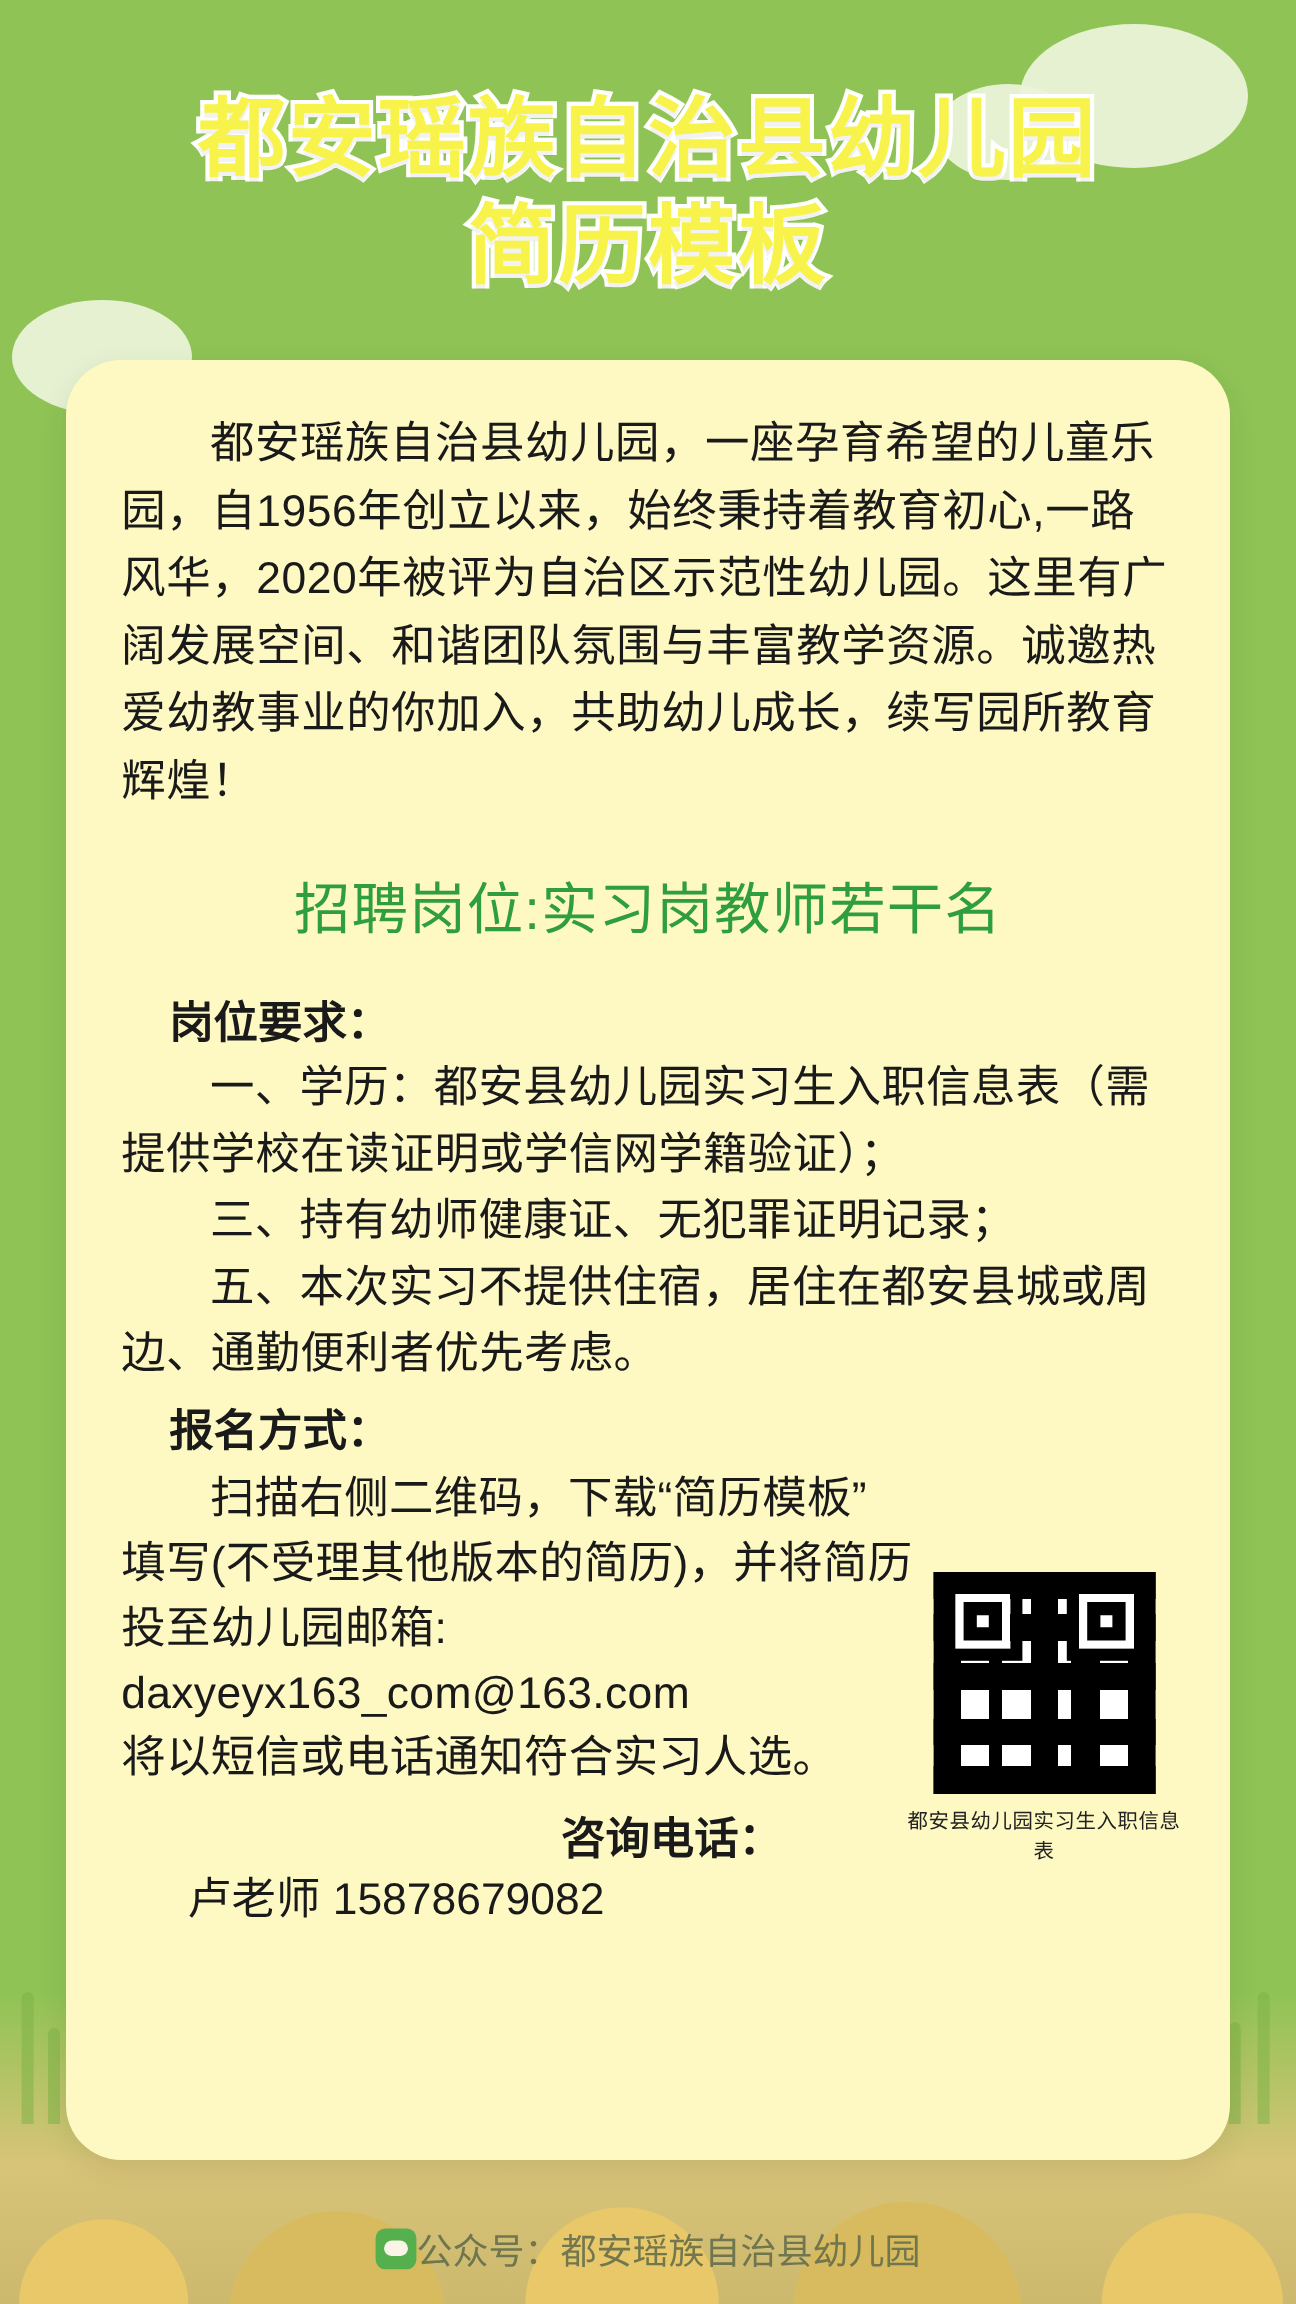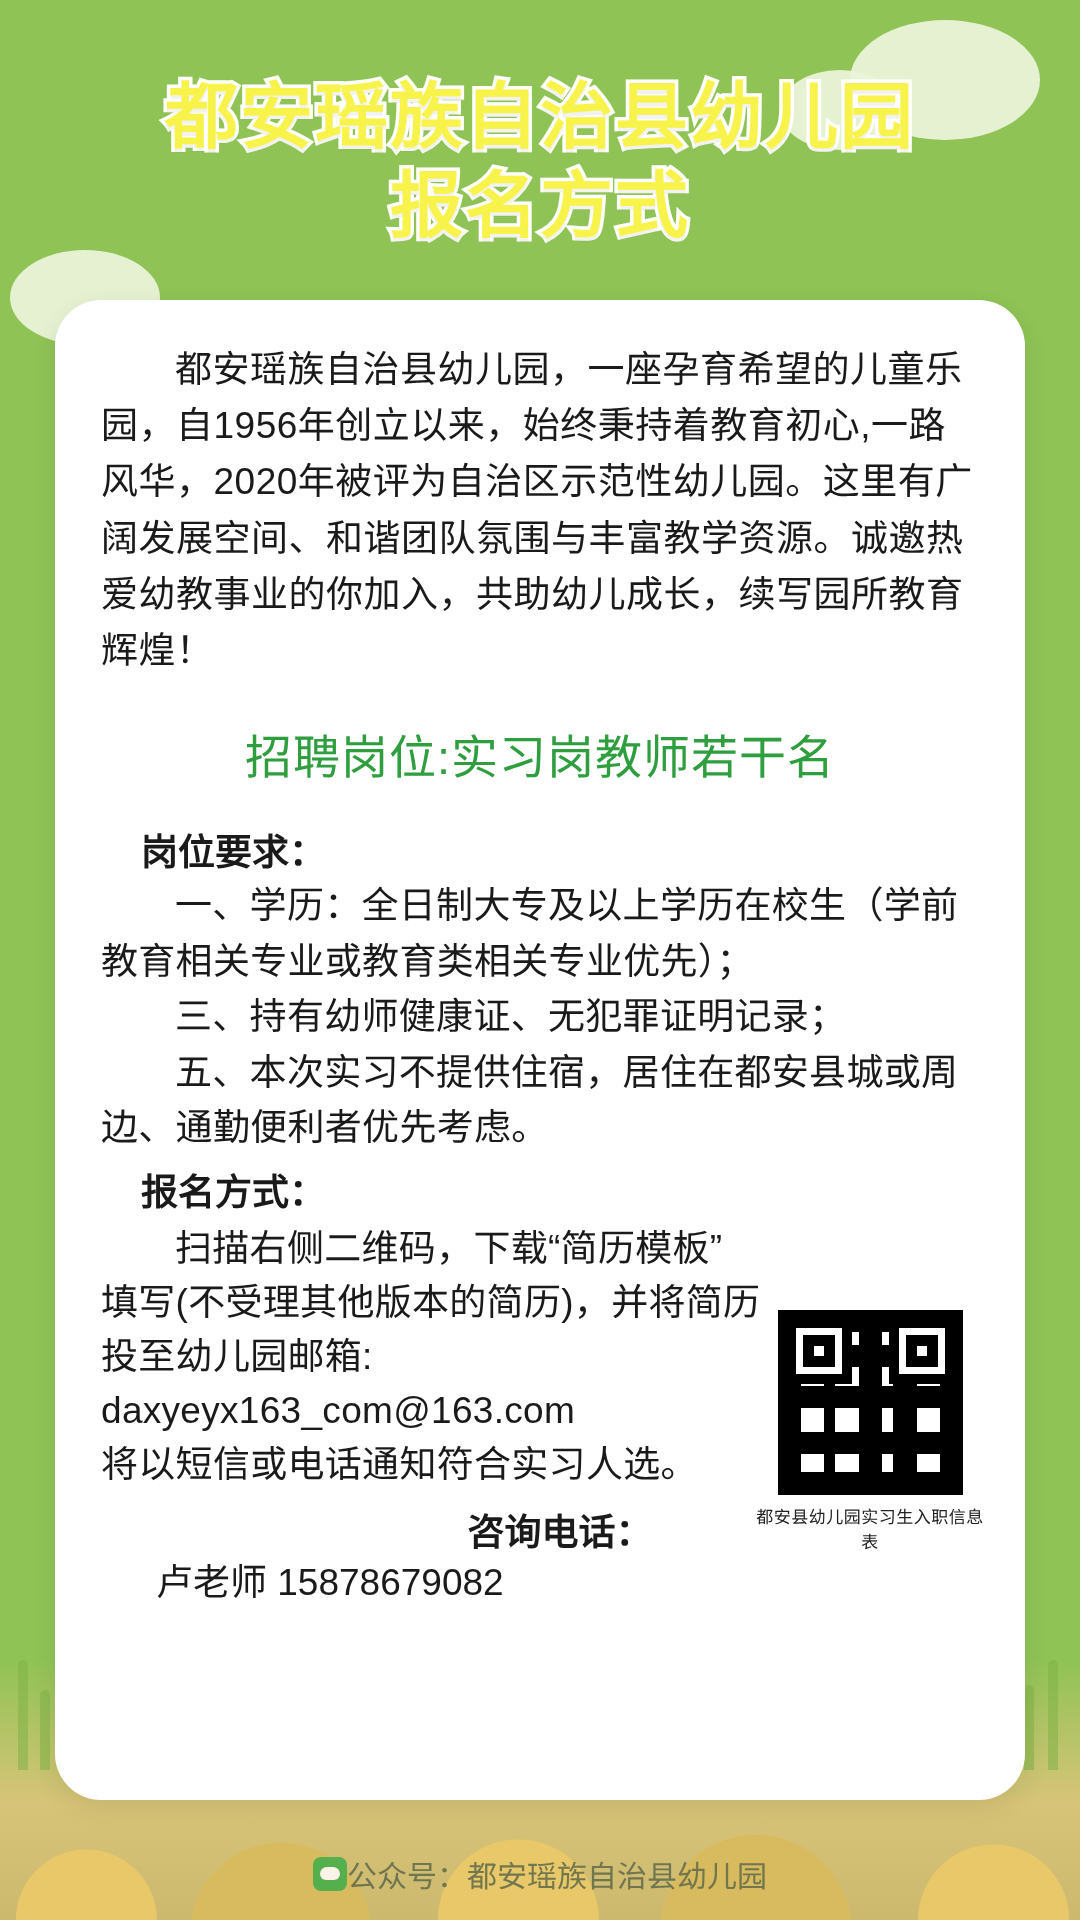--- a/index.html
+++ b/index.html
@@ -81,21 +81,21 @@
     text-shadow: 0 4px 0 rgba(0,0,0,.05);
   }
 
   
   .card {
     position: absolute;
     left: 55px;
     top: 300px;
     width: 970px;
     height: 1500px;
-    background: #ffffff;
+    background: #fef9c3;
     border-radius: 46px;
     box-shadow: 0 8px 26px rgba(0,0,0,.08);
     box-sizing: border-box;
     padding: 42px 46px 30px 46px;
     overflow: hidden;
   }
 
   .intro {
     font-size: 37px;
     line-height: 1.52;
@@ -242,31 +242,31 @@
     <div class="leaf-strip"></div>
     <div class="grass" style="left:18px;"></div>
     <div class="grass" style="left:40px; height:80px;"></div>
     <div class="grass" style="left:62px; height:100px;"></div>
     <div class="grass" style="right:22px;"></div>
     <div class="grass" style="right:46px; height:85px;"></div>
   </div>
 
   <div class="title-block">
     <div class="title-line">都安瑶族自治县幼儿园</div>
-    <div class="title-line">报名方式</div>
+    <div class="title-line">简历模板</div>
   </div>
 
   <div class="card">
 
     <p class="intro">都安瑶族自治县幼儿园，一座孕育希望的儿童乐园，自1956年创立以来，始终秉持着教育初心,一路风华，2020年被评为自治区示范性幼儿园。这里有广阔发展空间、和谐团队氛围与丰富教学资源。诚邀热爱幼教事业的你加入，共助幼儿成长，续写园所教育辉煌！</p>
 
     <div class="position-heading">招聘岗位:实习岗教师若干名</div>
 
     <div class="sub-heading">岗位要求：</div>
-    <p class="req-item">一、学历：全日制大专及以上学历在校生（学前教育相关专业或教育类相关专业优先）；</p>
+    <p class="req-item">一、学历：都安县幼儿园实习生入职信息表（需提供学校在读证明或学信网学籍验证）；</p>
     <p class="req-item">三、持有幼师健康证、无犯罪证明记录；</p>
     <p class="req-item">五、本次实习不提供住宿，居住在都安县城或周边、通勤便利者优先考虑。</p>
 
     <div class="sub-heading" style="margin-top:6px;">报名方式：</div>
 
     <div class="apply-block">
       <p class="apply-line indent">扫描右侧二维码，下载“简历模板”</p>
       <p class="apply-line">填写(不受理其他版本的简历)，并将简历</p>
       <p class="apply-line">投至幼儿园邮箱:</p>
       <p class="apply-line">daxyeyx163_com@163.com</p>

